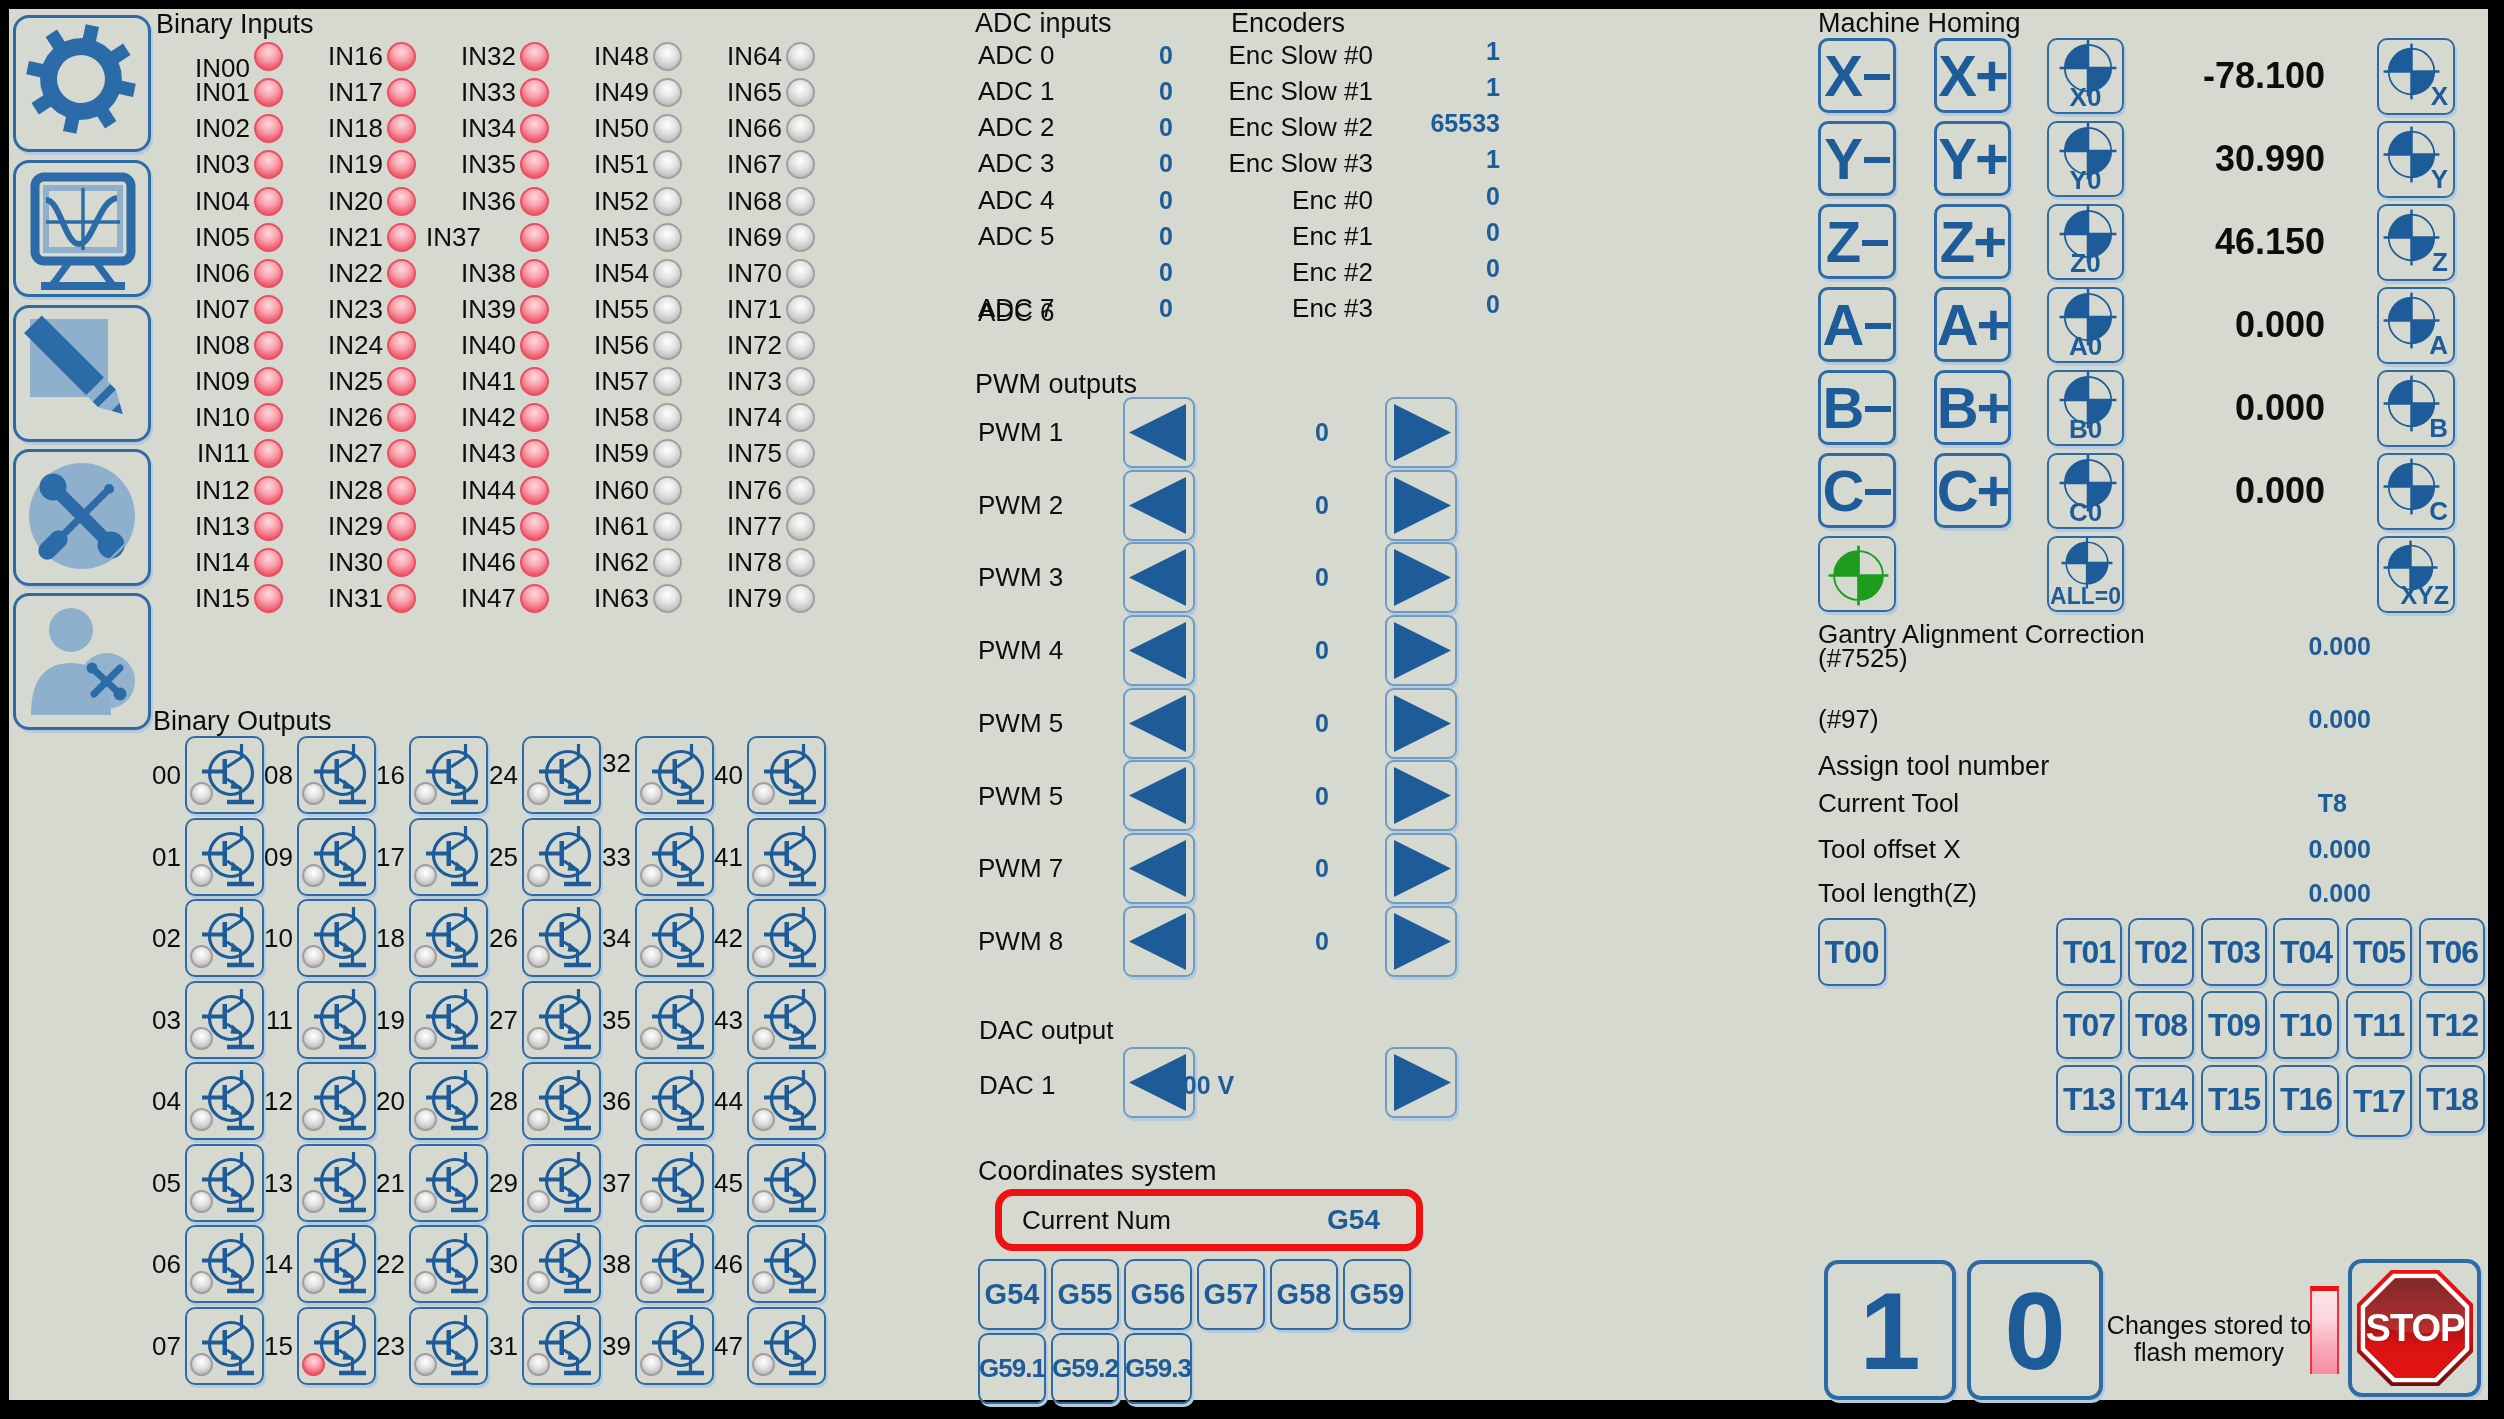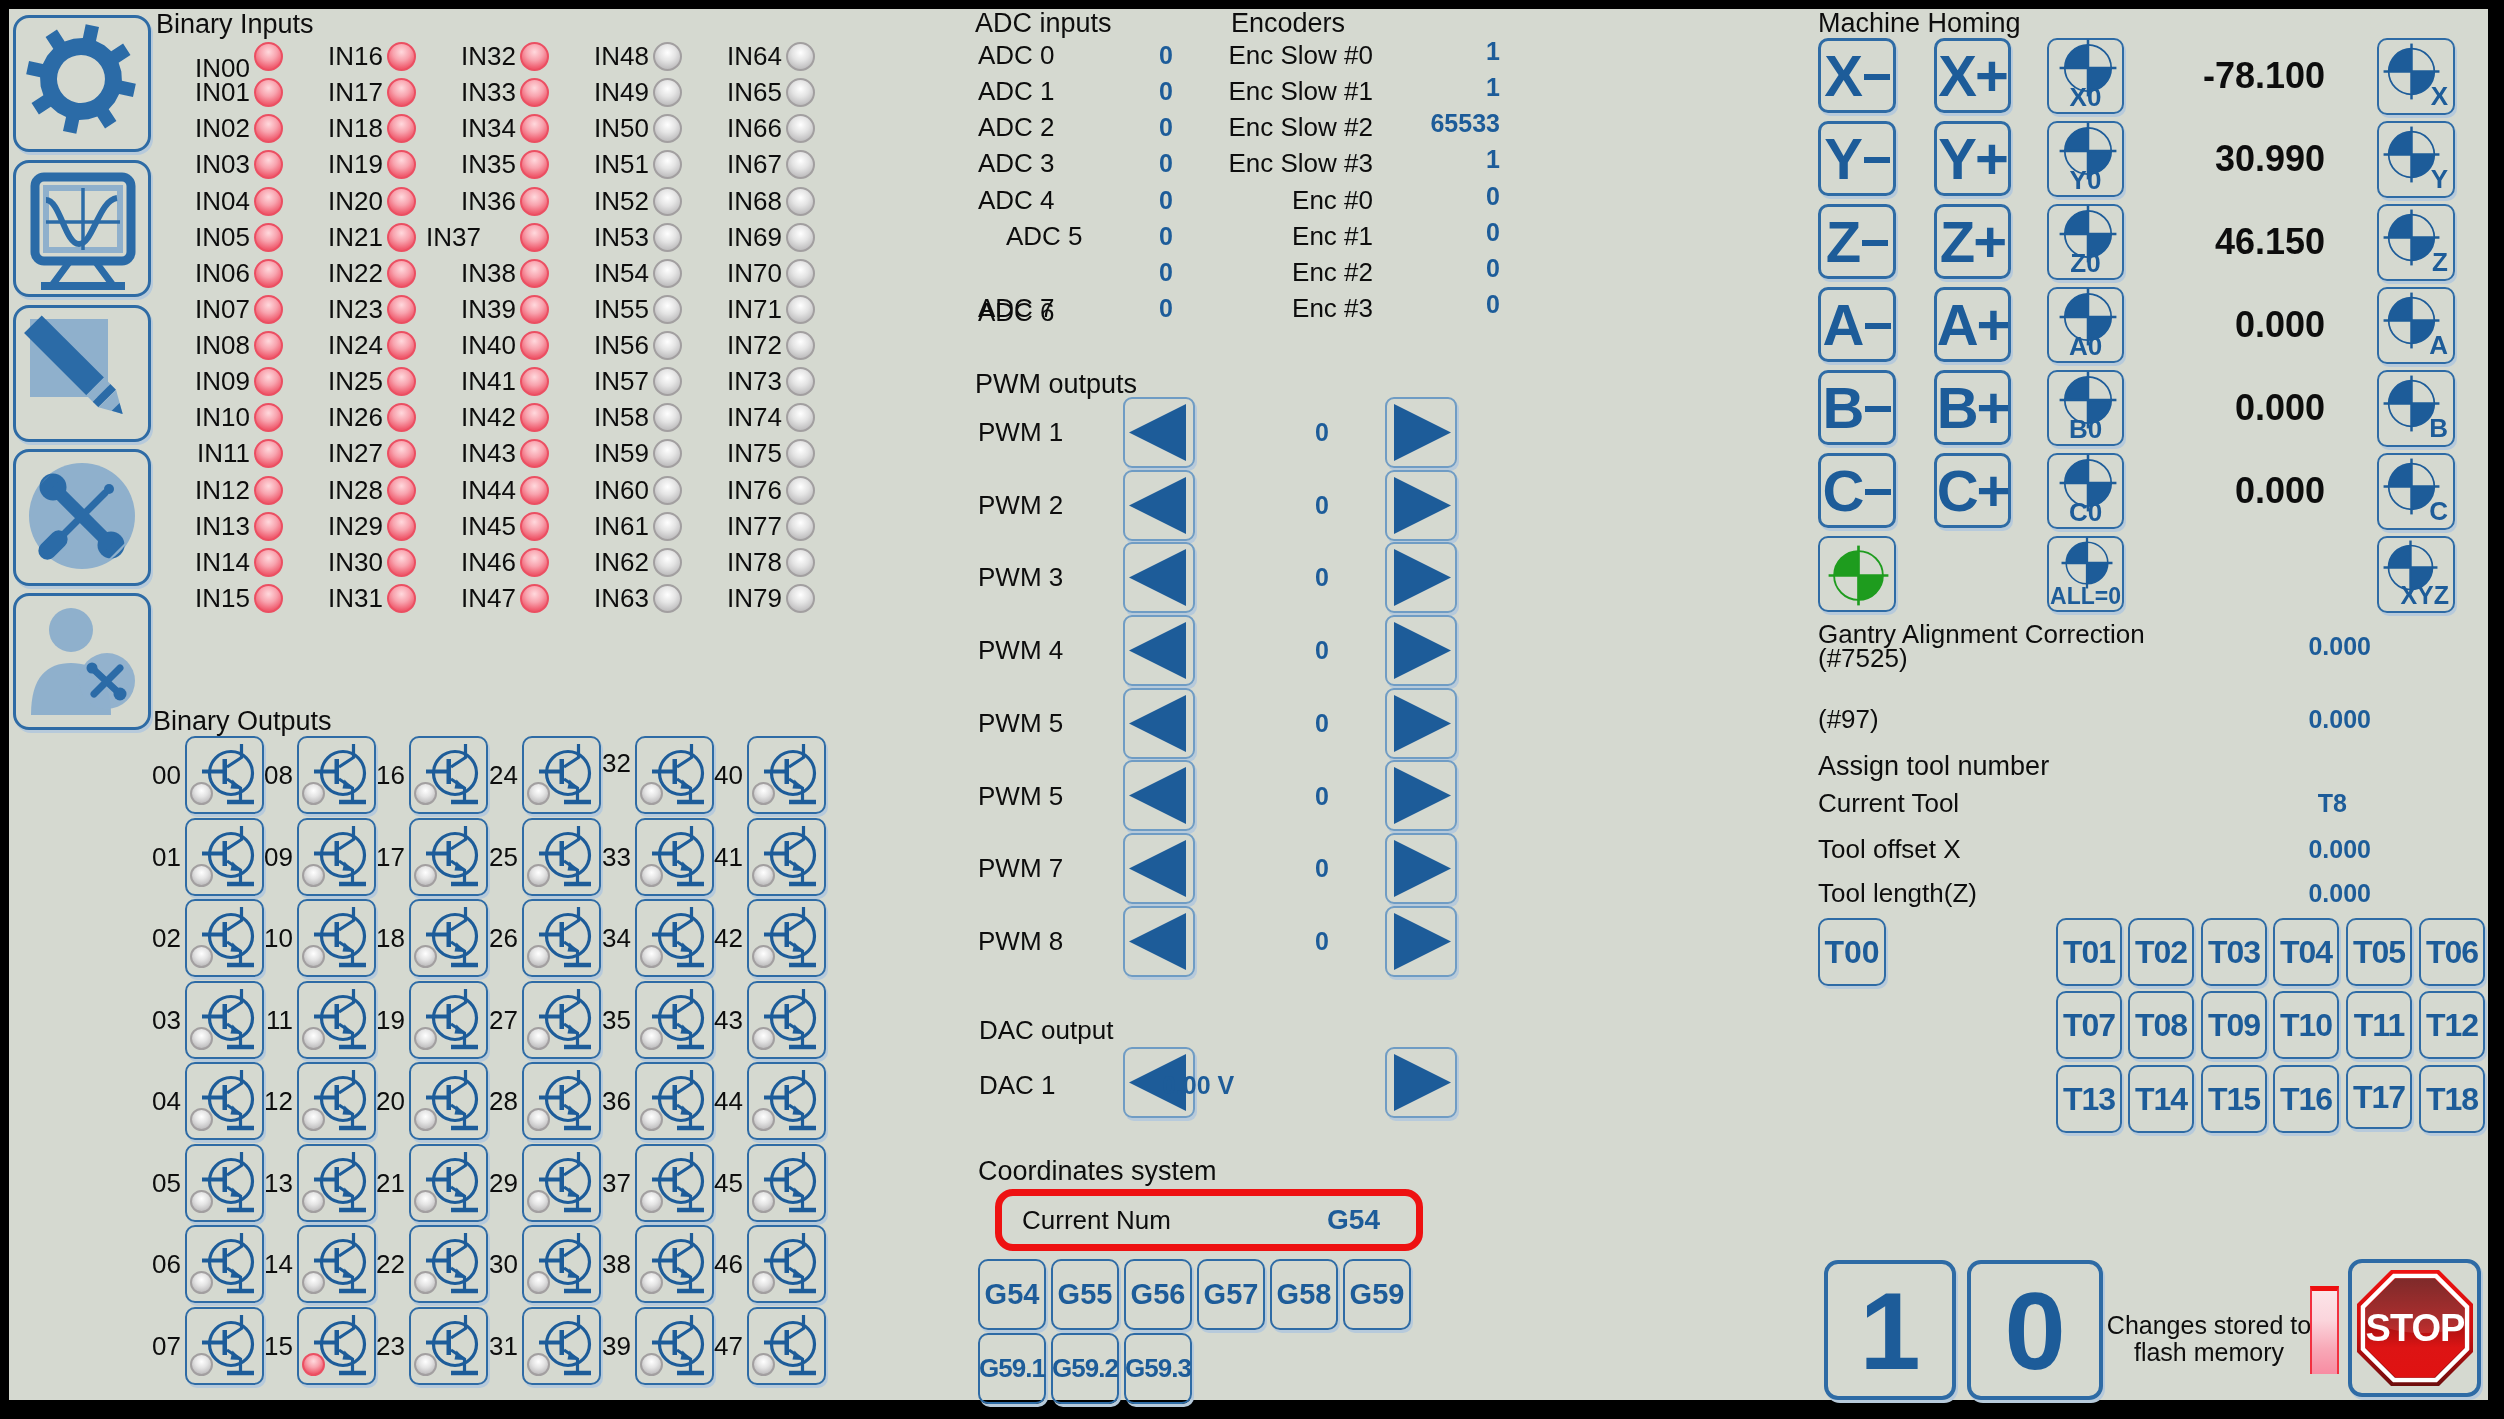--- a/index.html
+++ b/index.html
@@ -599,21 +599,21 @@
 <div class="t" style="left:978px;top:40.0px;line-height:30px;">ADC 0</div>
 <div class="v" style="left:1016px;top:40.0px;line-height:30px;width:300px;text-align:center;">0</div>
 <div class="t" style="left:978px;top:76.13px;line-height:30px;">ADC 1</div>
 <div class="v" style="left:1016px;top:76.13px;line-height:30px;width:300px;text-align:center;">0</div>
 <div class="t" style="left:978px;top:112.26px;line-height:30px;">ADC 2</div>
 <div class="v" style="left:1016px;top:112.26px;line-height:30px;width:300px;text-align:center;">0</div>
 <div class="t" style="left:978px;top:148.39000000000001px;line-height:30px;">ADC 3</div>
 <div class="v" style="left:1016px;top:148.39000000000001px;line-height:30px;width:300px;text-align:center;">0</div>
 <div class="t" style="left:978px;top:184.52px;line-height:30px;">ADC 4</div>
 <div class="v" style="left:1016px;top:184.52px;line-height:30px;width:300px;text-align:center;">0</div>
-<div class="t" style="left:978px;top:220.65px;line-height:30px;margin-left:28px;">ADC 5</div>
+<div class="t" style="left:978px;top:220.65px;line-height:30px;">ADC 5</div>
 <div class="v" style="left:1016px;top:220.65px;line-height:30px;width:300px;text-align:center;">0</div>
 <div class="t" style="left:978px;top:256.78000000000003px;line-height:30px;margin-top:40px;">ADC 6</div>
 <div class="v" style="left:1016px;top:256.78000000000003px;line-height:30px;width:300px;text-align:center;">0</div>
 <div class="t" style="left:978px;top:292.91px;line-height:30px;">ADC 7</div>
 <div class="v" style="left:1016px;top:292.91px;line-height:30px;width:300px;text-align:center;">0</div>
 <div class="t bold" style="left:1231px;top:8px;line-height:30px;">Encoders</div>
 <div class="t" style="left:1073px;top:40.0px;line-height:30px;width:300px;text-align:right;">Enc Slow #0</div>
 <div class="v" style="left:1200px;top:36.0px;line-height:30px;width:300px;text-align:right;">1</div>
 <div class="t" style="left:1073px;top:76.13px;line-height:30px;width:300px;text-align:right;">Enc Slow #1</div>
 <div class="v" style="left:1200px;top:72.13px;line-height:30px;width:300px;text-align:right;">1</div>
@@ -882,21 +882,21 @@
 <div class="btn thin" style="left:2056px;top:991px;width:66px;height:68px;font-size:32px;letter-spacing:-1px">T07</div>
 <div class="btn thin" style="left:2128px;top:991px;width:66px;height:68px;font-size:32px;letter-spacing:-1px">T08</div>
 <div class="btn thin" style="left:2201px;top:991px;width:66px;height:68px;font-size:32px;letter-spacing:-1px">T09</div>
 <div class="btn thin" style="left:2273px;top:991px;width:66px;height:68px;font-size:32px;letter-spacing:-1px">T10</div>
 <div class="btn thin" style="left:2346px;top:991px;width:66px;height:68px;font-size:32px;letter-spacing:-1px">T11</div>
 <div class="btn thin" style="left:2419px;top:991px;width:66px;height:68px;font-size:32px;letter-spacing:-1px">T12</div>
 <div class="btn thin" style="left:2056px;top:1065px;width:66px;height:68px;font-size:32px;letter-spacing:-1px">T13</div>
 <div class="btn thin" style="left:2128px;top:1065px;width:66px;height:68px;font-size:32px;letter-spacing:-1px">T14</div>
 <div class="btn thin" style="left:2201px;top:1065px;width:66px;height:68px;font-size:32px;letter-spacing:-1px">T15</div>
 <div class="btn thin" style="left:2273px;top:1065px;width:66px;height:68px;font-size:32px;letter-spacing:-1px">T16</div>
-<div class="btn thin" style="left:2346px;top:1065px;width:66px;height:64px;font-size:32px;letter-spacing:-1px">T17</div>
+<div class="btn thin" style="left:2346px;top:1065px;width:66px;height:72px;font-size:32px;letter-spacing:-1px">T17</div>
 <div class="btn thin" style="left:2419px;top:1065px;width:66px;height:68px;font-size:32px;letter-spacing:-1px">T18</div>
 <div class="btn" style="left:1824px;top:1260px;width:132px;height:140px;font-size:110px;border-width:4px;border-radius:14px">1</div>
 <div class="btn" style="left:1967px;top:1260px;width:136px;height:140px;font-size:110px;border-width:4px;border-radius:14px">0</div>
 <div class="t" style="left:2059px;top:1310px;line-height:30px;width:300px;text-align:center;font-size:25px">Changes stored to</div>
 <div class="t" style="left:2059px;top:1337px;line-height:30px;width:300px;text-align:center;font-size:25px">flash memory</div>
 <div style="position:absolute;left:2310px;top:1286px;width:29px;height:88px;background:linear-gradient(#fce4e8 0%,#fbd5dc 35%,#f8a8b7 70%,#f88CA2 100%);border-top:5px solid #ee0f0f;border-left:2px solid #f23040;border-right:2px solid #f23040;border-bottom:0"></div>
 <div class="btn" style="left:2348px;top:1259px;width:133px;height:138px;border-width:4px;border-radius:14px">
 <svg width="120" height="120" viewBox="0 0 120 120">
 <defs>
 <linearGradient id="sg" x1="0" y1="0" x2="0" y2="1">

